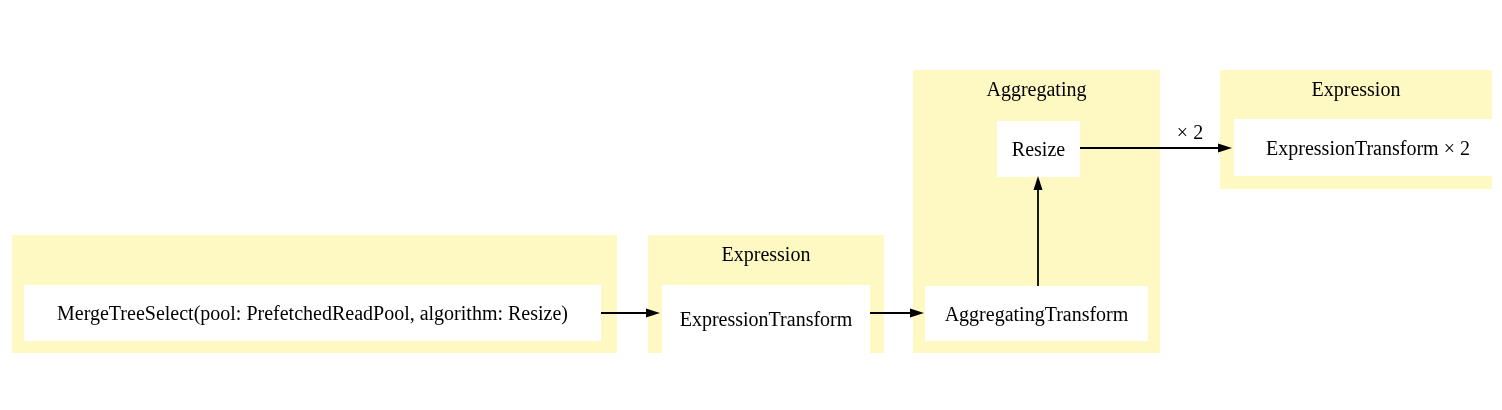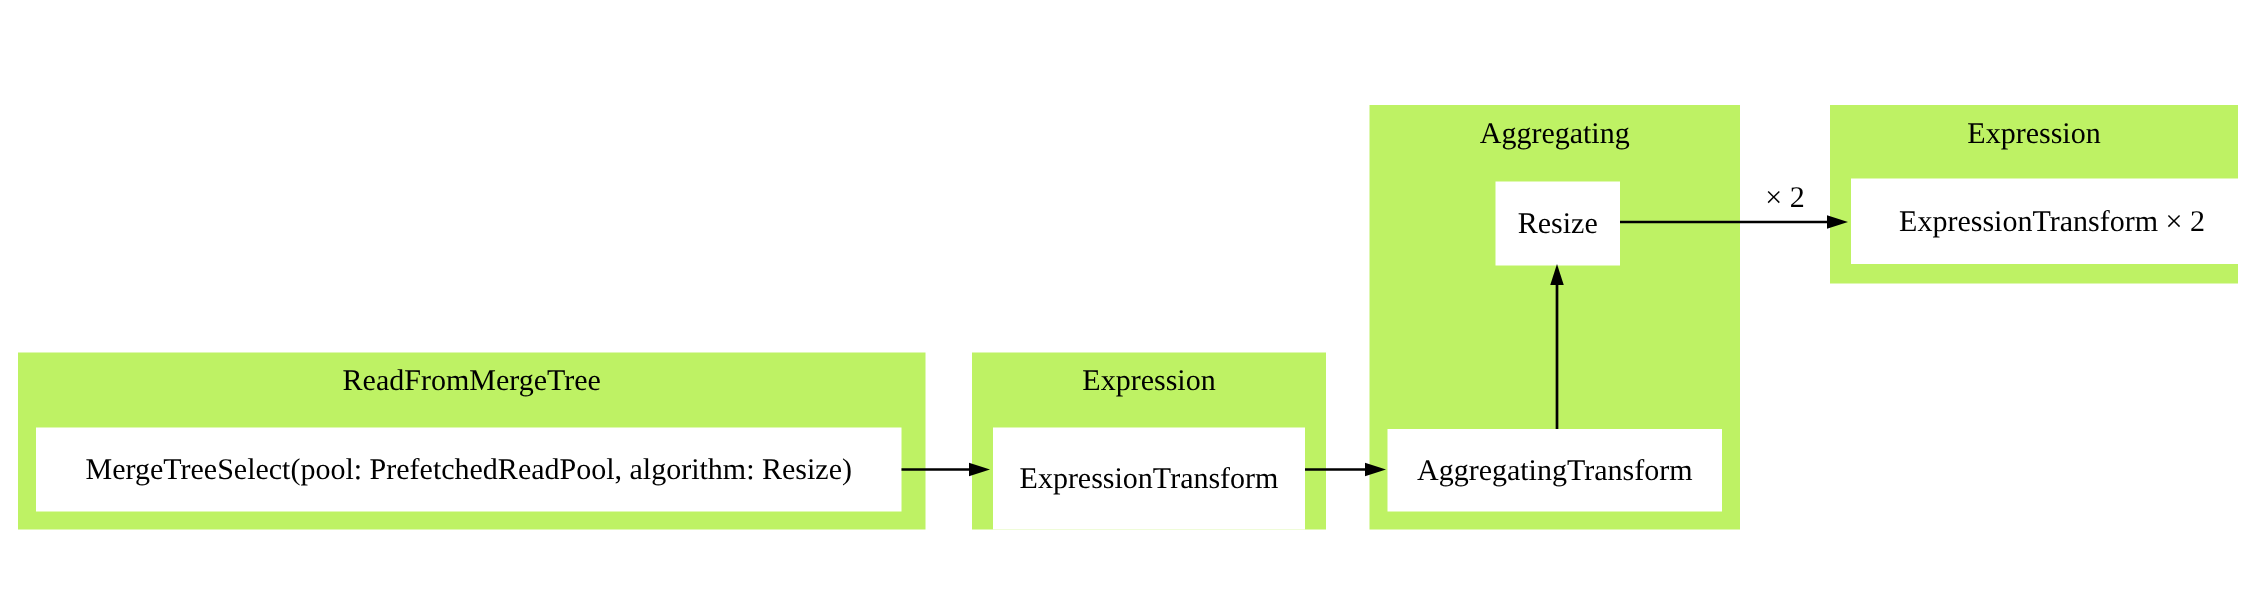--- a/index.html
+++ b/index.html
@@ -11,21 +11,21 @@
     position: relative;
     width: 1502px;
     height: 410px;
     background: #ffffff;
     overflow: hidden;
     font-family: "Liberation Serif", "DejaVu Serif", serif;
     color: #000000;
   }
   .cluster {
     position: absolute;
-    background: #bef264;
+    background: #fef9c3;
   }
   .cluster-label {
     position: absolute;
     top: 7px;
     left: 0;
     width: 100%;
     text-align: center;
     font-size: 20px;
     line-height: 24px;
     white-space: nowrap;
@@ -61,21 +61,20 @@
     line-height: 22px;
     white-space: nowrap;
   }
 </style>
 </head>
 <body>
 
 <div class="canvas">
 
   <div class="cluster" style="left:12px; top:235px; width:605px; height:118px;">
-    <div class="cluster-label">ReadFromMergeTree</div>
     <div class="node" style="left:12px; top:50px; width:577px; height:56px;">
       <span class="node-label">MergeTreeSelect(pool: PrefetchedReadPool, algorithm: Resize)</span>
     </div>
   </div>
 
   <div class="cluster" style="left:648px; top:235px; width:236px; height:118px;">
     <div class="cluster-label">Expression</div>
     <div class="node" style="left:14px; top:50px; width:208px; height:68px;">
       <span class="node-label">ExpressionTransform</span>
     </div>

